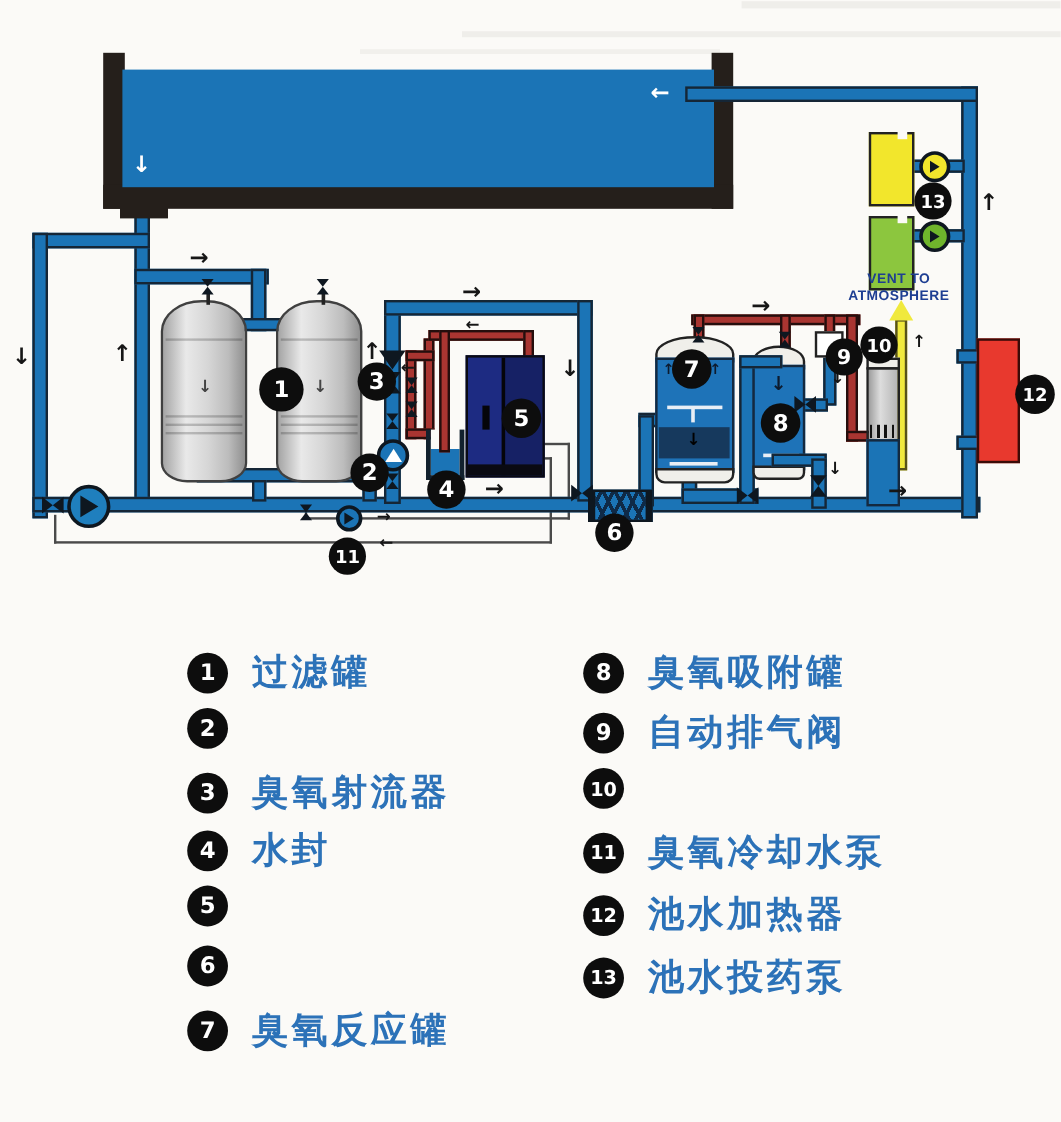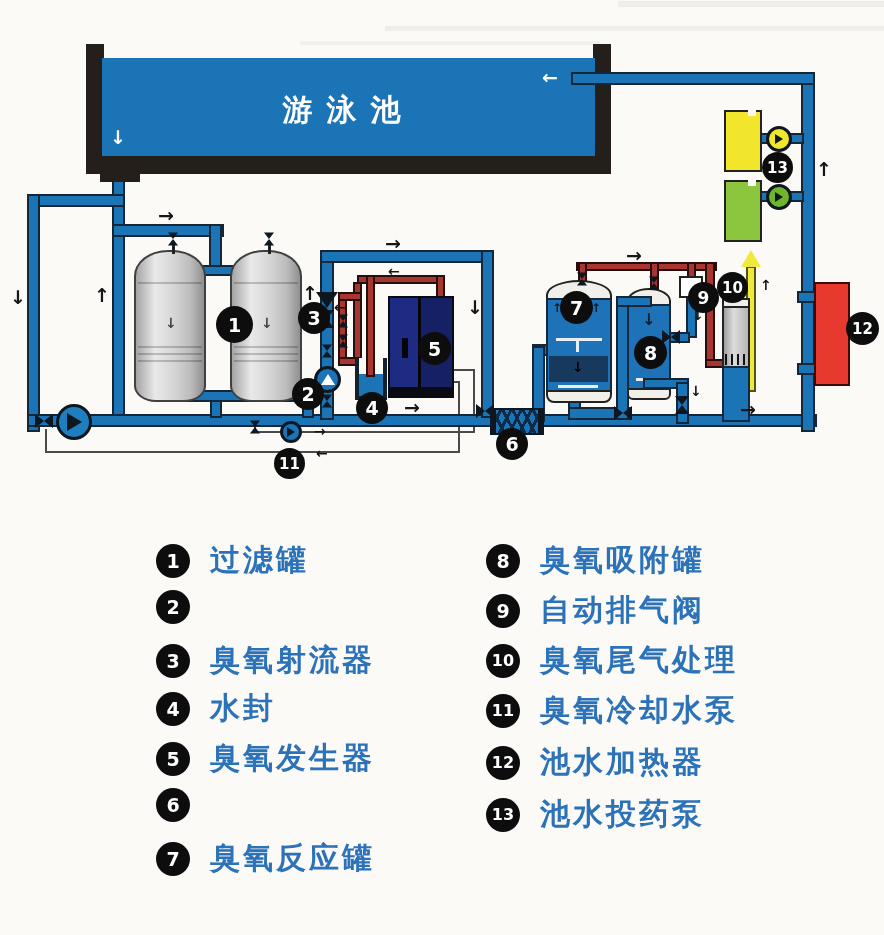--- a/index.html
+++ b/index.html
@@ -61,21 +61,20 @@
 
   <div class="abs" style="left:385px;top:26px;width:500px;height:5px;background:#efeeea;z-index:1;"></div>
   <div class="abs" style="left:618px;top:1px;width:266px;height:6px;background:#efeeea;z-index:1;"></div>
   <div class="abs" style="left:300px;top:41px;width:300px;height:4px;background:#f1f0ec;z-index:1;"></div>
 
   <div class="abs" style="left:86px;top:44px;width:18px;height:130px;background:#251f1b;z-index:4;"></div>
   <div class="abs" style="left:593px;top:44px;width:18px;height:130px;background:#251f1b;z-index:4;"></div>
   <div class="abs" style="left:86px;top:154px;width:525px;height:20px;background:#251f1b;z-index:4;"></div>
   <div class="abs" style="left:100px;top:154px;width:40px;height:28px;background:#251f1b;z-index:4;"></div>
   <div class="abs" style="left:102px;top:58px;width:493px;height:98px;background:#1b74b6;z-index:5;"></div>
-  <div class="pool-label" style="left:102px;top:90px;width:493px;">游泳池</div>
 
   <div class="tl" style="left:45px;top:429px;width:2px;height:24px;"></div>
   <div class="tl" style="left:45px;top:451px;width:415px;height:2px;"></div>
   <div class="tl" style="left:458px;top:381px;width:2px;height:72px;"></div>
   <div class="tl" style="left:254px;top:431px;width:221px;height:2px;"></div>
   <div class="tl" style="left:473px;top:369px;width:2px;height:64px;"></div>
   <div class="tl" style="left:449px;top:369px;width:26px;height:2px;"></div>
   <div class="tl" style="left:449px;top:381px;width:11px;height:2px;"></div>
   <div class="tl" style="left:254px;top:426px;width:2px;height:7px;"></div>
 
@@ -245,20 +244,24 @@
   <div class="ar ar-r" style="left:626px;top:246px;"></div>
   <div class="ar ar-d s" style="left:692px;top:308px;"></div>
   <div class="ar ar-d s" style="left:690px;top:384px;"></div>
   <div class="ar ar-u s" style="left:760px;top:278px;"></div>
   <div class="ar ar-u" style="left:816px;top:160px;"></div>
   <div class="ar ar-r" style="left:740px;top:400px;"></div>
   <div class="ar ar-r s" style="left:314px;top:424px;"></div>
   <div class="ar ar-l s" style="left:316px;top:446px;"></div>
   <div class="ar ar-l s" style="left:334px;top:300px;"></div>
 
+  <div class="venttxt" style="left:690px;top:226px;width:118px;">
+    <div>VENT TO</div>
+    <div>ATMOSPHERE</div>
+  </div>
 
   <div class="badge" style="left:216px;top:306px;width:37px;height:37px;">1</div>
   <div class="badge" style="left:292px;top:378px;width:32px;height:32px;">2</div>
   <div class="badge" style="left:298px;top:302px;width:32px;height:32px;">3</div>
   <div class="badge" style="left:356px;top:392px;width:32px;height:32px;">4</div>
   <div class="badge" style="left:418px;top:332px;width:33px;height:33px;">5</div>
   <div class="badge" style="left:496px;top:428px;width:32px;height:32px;">6</div>
   <div class="badge" style="left:560px;top:291px;width:33px;height:33px;">7</div>
   <div class="badge" style="left:634px;top:336px;width:33px;height:33px;">8</div>
   <div class="badge" style="left:688px;top:282px;width:31px;height:31px;font-size:17px;">9</div>
@@ -277,41 +280,39 @@
   <div class="lgrow" style="left:156px;top:640px;">
     <div class="lgbadge">3</div>
     <div class="lglabel">臭氧射流器</div>
   </div>
   <div class="lgrow" style="left:156px;top:688px;">
     <div class="lgbadge">4</div>
     <div class="lglabel">水封</div>
   </div>
   <div class="lgrow" style="left:156px;top:738px;">
     <div class="lgbadge">5</div>
-    <div class="lglabel">臭氧发生器</div>
   </div>
   <div class="lgrow" style="left:156px;top:788px;">
     <div class="lgbadge">6</div>
   </div>
   <div class="lgrow" style="left:156px;top:838px;">
     <div class="lgbadge">7</div>
     <div class="lglabel">臭氧反应罐</div>
   </div>
 
   <div class="lgrow" style="left:486px;top:540px;">
     <div class="lgbadge">8</div>
     <div class="lglabel">臭氧吸附罐</div>
   </div>
   <div class="lgrow" style="left:486px;top:590px;">
     <div class="lgbadge">9</div>
     <div class="lglabel">自动排气阀</div>
   </div>
   <div class="lgrow" style="left:486px;top:640px;">
     <div class="lgbadge" style="font-size:16px;">10</div>
-    <div class="lglabel">臭氧尾气处理</div>
   </div>
   <div class="lgrow" style="left:486px;top:690px;">
     <div class="lgbadge" style="font-size:16px;">11</div>
     <div class="lglabel">臭氧冷却水泵</div>
   </div>
   <div class="lgrow" style="left:486px;top:742px;">
     <div class="lgbadge" style="font-size:16px;">12</div>
     <div class="lglabel">池水加热器</div>
   </div>
   <div class="lgrow" style="left:486px;top:794px;">

